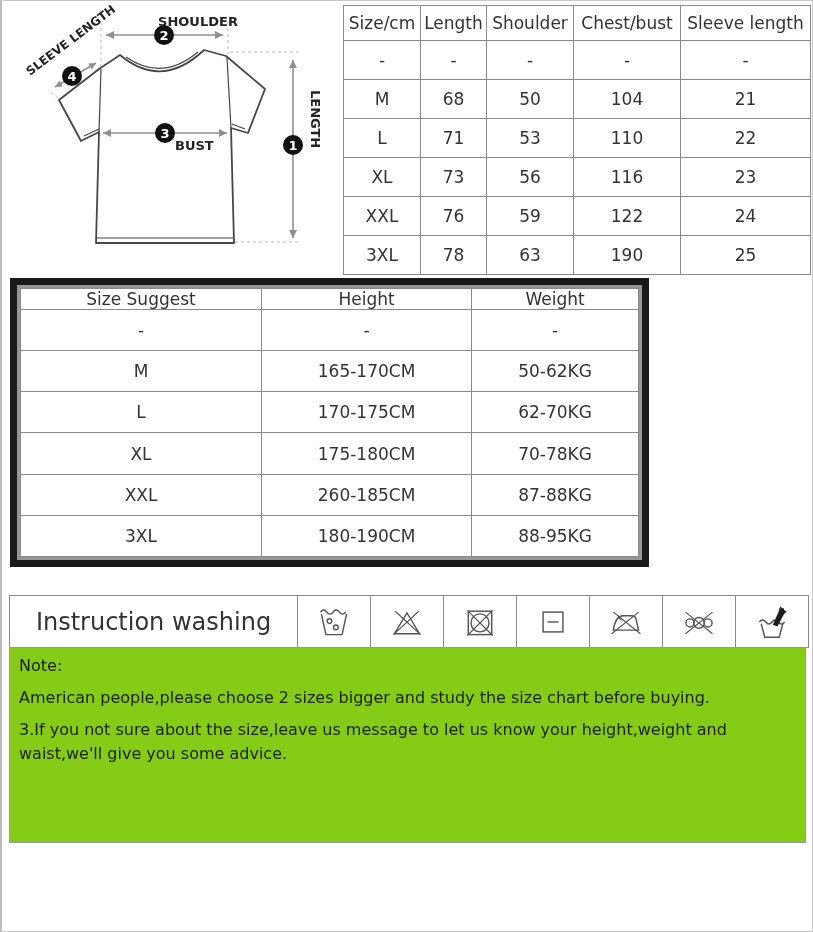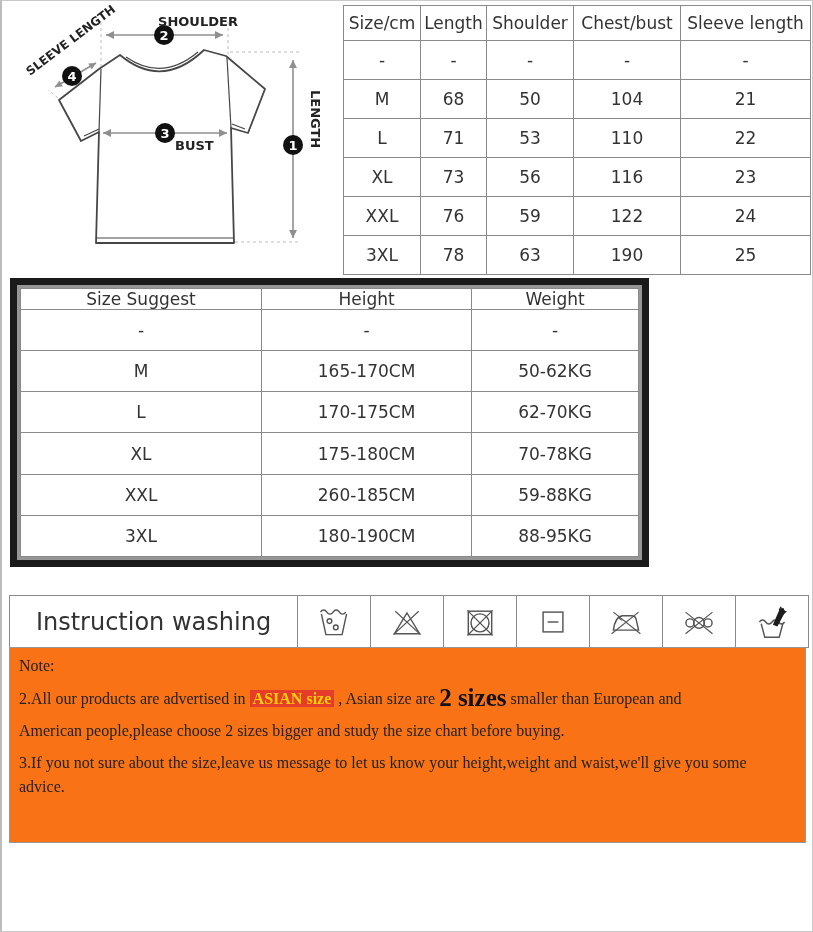--- a/index.html
+++ b/index.html
@@ -34,21 +34,21 @@
   
   #washing-table{position:absolute;left:9px;top:595px;width:799px;height:53px;}
   #washing-table td{height:51px;}
   .wash-label{font-size:24px;}
   .wash-icon svg{display:block;margin:0 auto;}
 
   
   #notes-box{
     position:absolute;left:9px;top:647px;width:797px;height:196px;
     border:1px solid #979797;box-sizing:border-box;
-    padding:6px 9px 0 9px;background:#f97316;font-family:Liberation Serif, serif;
+    padding:6px 9px 0 9px;background:#84cc16;
   }
   .note-para{font-size:16px;line-height:24px;margin:0 0 8px 0;color:#222;}
   .seg-highlight{background:#e63c2a;color:#ffd200;font-weight:bold;padding:0 3px;}
   .seg-big{font-weight:bold;font-size:25px;color:#111;vertical-align:-2px;line-height:24px;}
 </style>
 </head>
 <body>
 
 <div id="page-frame"></div>
 
@@ -203,21 +203,21 @@
             <td>62-70KG</td>
           </tr>
           <tr>
             <td>XL</td>
             <td>175-180CM</td>
             <td>70-78KG</td>
           </tr>
           <tr>
             <td>XXL</td>
             <td>260-185CM</td>
-            <td>59-88KG</td>
+            <td>87-88KG</td>
           </tr>
           <tr>
             <td>3XL</td>
             <td>180-190CM</td>
             <td>88-95KG</td>
           </tr>
         </tbody>
     </table>
   </div>
 </div>
@@ -279,16 +279,15 @@
         <path d="M21,23 L28,7 L31,4 L35,8 L26,25 Z" fill="#1c1c1c" stroke="none"></path>
         <path d="M28,7 l2,-4 M30,9 l3,-4 M32,11 l4,-3" stroke="#1c1c1c" stroke-width="1.4"></path>
       </svg>
     </td>
   </tr>
 </tbody>
   </table>
 
 <div id="notes-box">
     <div class="note-para"><span>Note:</span></div>
-    <div class="note-para"><span>2.All our products are advertised in </span><span class="seg-highlight">ASIAN size</span><span> , Asian size are </span><span class="seg-big">2 sizes</span><span> smaller than European and</span></div>
     <div class="note-para"><span>American people,please choose 2 sizes bigger and study the size chart before buying.</span></div>
     <div class="note-para"><span>3.If you not sure about the size,leave us message to let us know your height,weight and waist,we'll give you some advice.</span></div>
   </div>
 
 </body></html>

